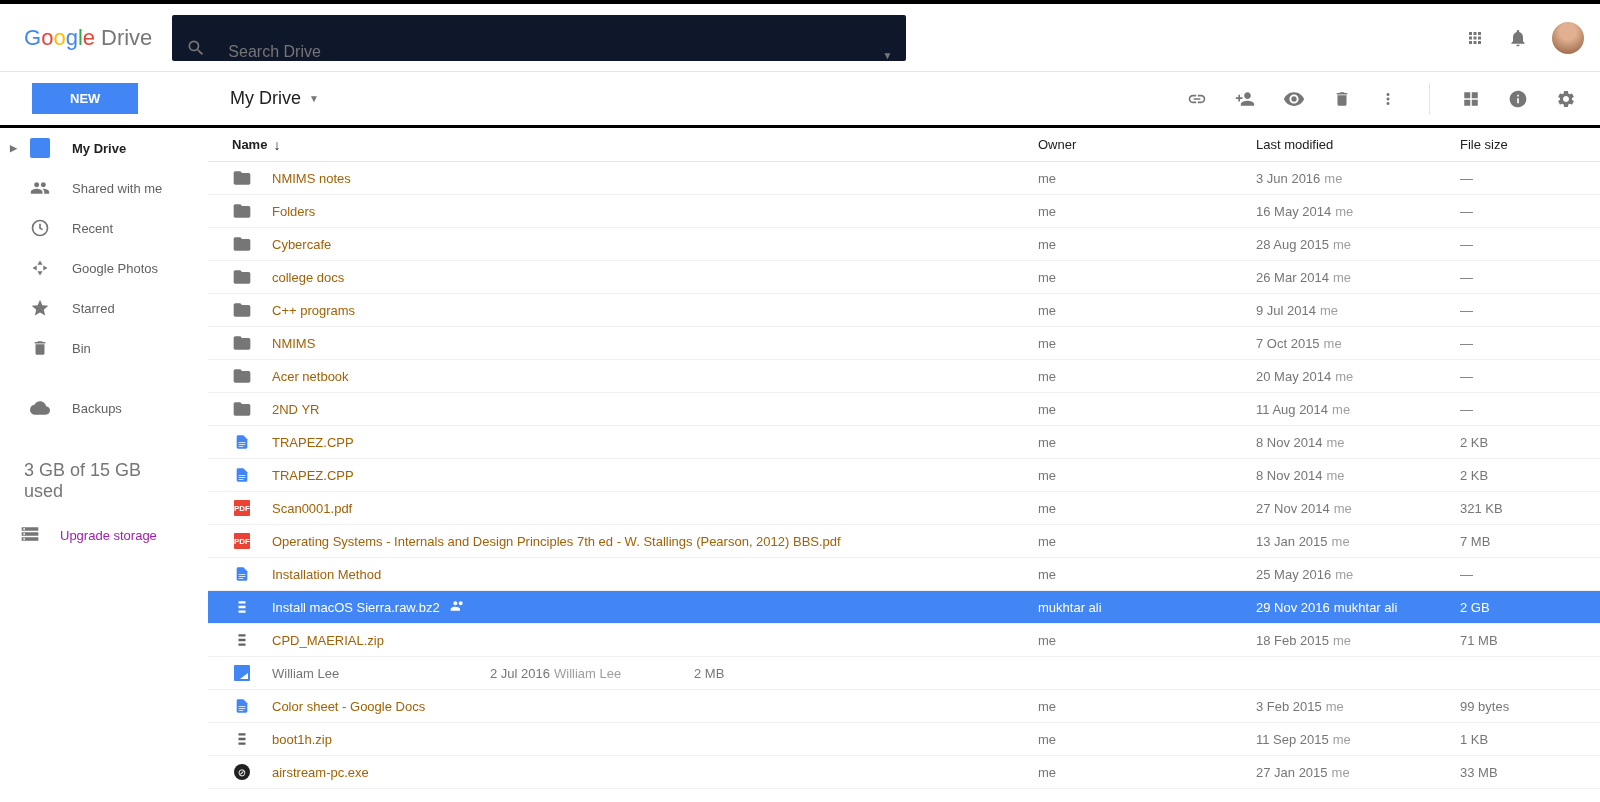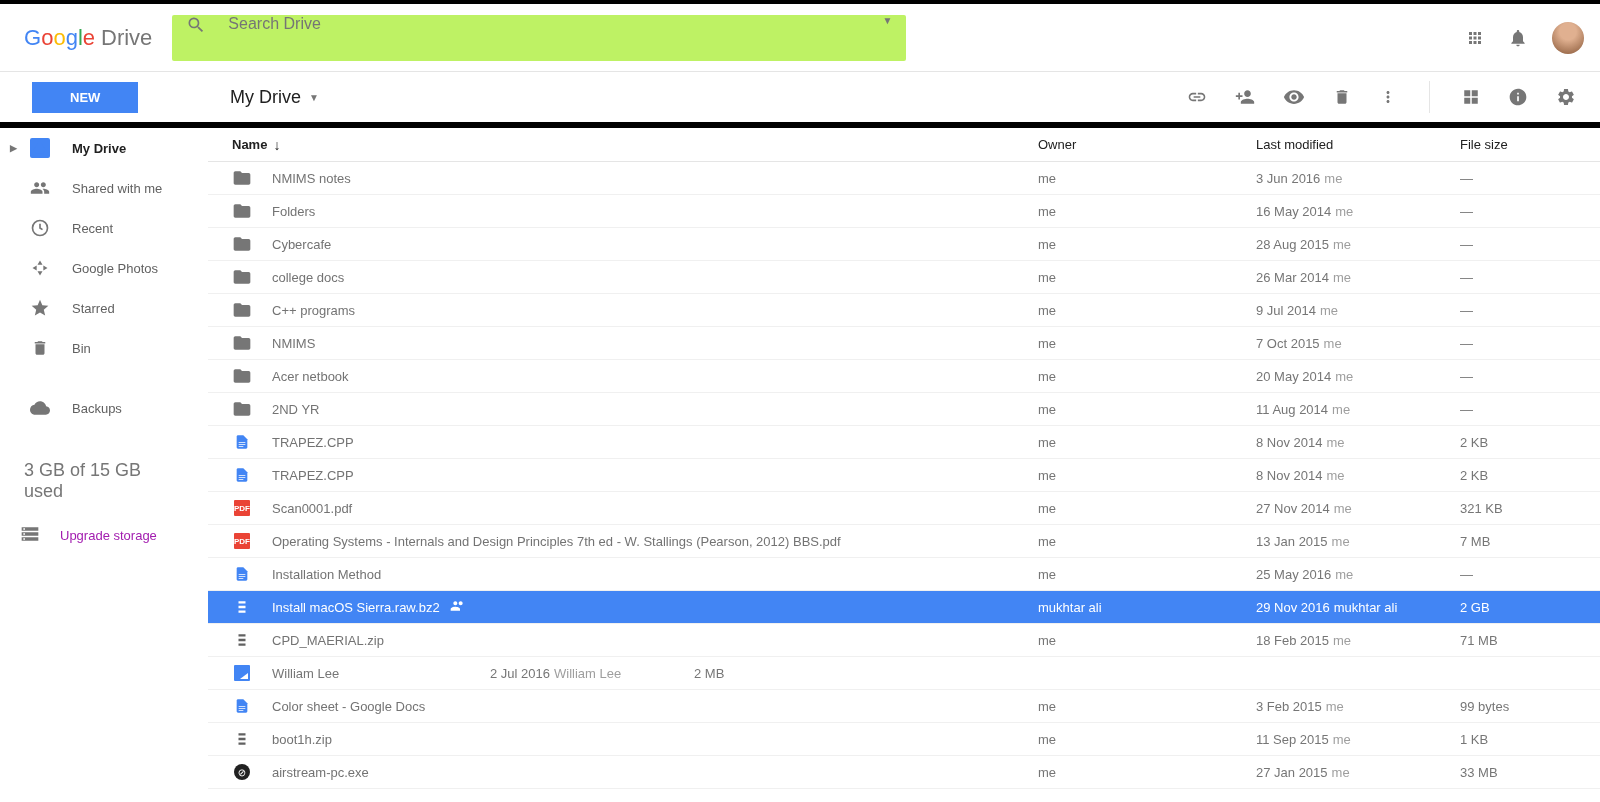--- a/index.html
+++ b/index.html
@@ -3,28 +3,28 @@
 <meta charset="utf-8">
 <style>
 * { box-sizing: border-box; margin: 0; padding: 0; }
 body { font-family: Arial, Helvetica, sans-serif; font-size: 13px; color: #212121; background: #fff; width: 1600px; }
 .topbar { height: 4px; background: #000; }
 .header { height: 68px; border-bottom: 1px solid #e5e5e5; display: flex; align-items: center; padding: 0 16px 0 24px; }
 .logo { display: flex; align-items: baseline; font-size: 22px; font-weight: 400; margin-right: 20px; }
 .logo .g1 { color: #4285F4; } .logo .g2 { color: #EA4335; } .logo .g3 { color: #FBBC05; }
 .logo .g4 { color: #4285F4; } .logo .g5 { color: #34A853; } .logo .g6 { color: #EA4335; }
 .logo .drive { color: #767676; margin-left: 6px; font-weight: 300; }
-.searchbox { flex: 0 0 734px; height: 46px; background: #bef264; border-radius: 2px; display: flex; align-items: flex-start; padding: 0 14px; }
+.searchbox { flex: 0 0 734px; height: 46px; background: #0f172a; border-radius: 2px; display: flex; align-items: flex-end; padding: 0 14px; }
 .searchbox .sicon { color: #767676; margin-right: 22px; }
 .searchbox input { flex: 1; border: none; background: transparent; font-size: 16px; color: #767676; outline: none; }
 .searchbox .dd { color: #767676; font-size: 10px; }
 .header-right { margin-left: auto; display: flex; align-items: center; gap: 24px; }
 .hicon { color: #767676; cursor: pointer; display: flex; }
 .avatar { width: 32px; height: 32px; border-radius: 50%; background: radial-gradient(circle at 50% 30%, #e0b090 30%, #a07050 80%); }
-.toolbar { height: 56px; border-bottom: 6px solid #000000; display: flex; align-items: center; }
+.toolbar { height: 56px; border-bottom: 3px solid #000000; display: flex; align-items: center; }
 .new-btn-wrap { width: 208px; padding-left: 32px; }
 .new-btn { background: #4285F4; color: #fff; border: none; padding: 8px 38px; font-size: 13px; font-weight: bold; cursor: pointer; }
 .breadcrumb { font-size: 18px; color: #212121; display: flex; align-items: center; margin-left: 22px; cursor: pointer; }
 .breadcrumb .arr { font-size: 10px; margin-left: 8px; color: #767676; }
 .toolbar-icons { margin-left: auto; display: flex; align-items: center; gap: 28px; padding-right: 24px; }
 .toolbar-icons .sep { width: 1px; height: 32px; background: #e5e5e5; margin: 0 4px; }
 .ticon { color: #767676; cursor: pointer; display: flex; }
 .main { display: flex; }
 .sidebar { width: 208px; flex-shrink: 0; padding-top: 0; }
 .nav-item { display: flex; align-items: center; height: 40px; padding-left: 30px; color: #616161; cursor: pointer; font-size: 13px; position: relative; }
@@ -42,21 +42,21 @@
 .col-name { flex: 1; display: flex; align-items: center; font-weight: bold; color: #212121; font-size: 13px; cursor: pointer; }
 .col-name .sortarr { margin-left: 6px; font-size: 14px; }
 .col-owner { width: 218px; color: #767676; font-size: 13px; }
 .col-owner.h { color: #212121; font-weight: 500; }
 .col-modified { width: 204px; color: #767676; font-size: 13px; }
 .col-modified.h { color: #212121; font-weight: 500; }
 .col-size { width: 140px; color: #767676; font-size: 13px; }
 .col-size.h { color: #212121; font-weight: 500; }
 .row { display: flex; align-items: center; height: 33px; border-bottom: 1px solid #f0f0f0; padding-left: 24px; cursor: pointer; }
 .row .ficon { width: 20px; height: 20px; margin-right: 20px; display: flex; align-items: center; justify-content: center; flex-shrink: 0; }
-.row .fname { flex: 1; color: #737373; display: flex; align-items: center; }
+.row .fname { flex: 1; color: #a16207; display: flex; align-items: center; }
 .row .shared { margin-left: 10px; color: #767676; }
 .row.selected { background: #4285F4; color: #fff; }
 .row.selected .fname, .row.selected .col-owner, .row.selected .col-modified, .row.selected .col-size, .row.selected .mod-by { color: #fff; }
 .row.selected .shared { color: #fff; }
 .mod-by { color: #9e9e9e; margin-left: 4px; font-size: 13px; }
 .icon-pdf { background: #EA4335; color: #fff; font-size: 8px; font-weight: bold; width: 16px; height: 16px; display: flex; align-items: center; justify-content: center; border-radius: 1px; }
 .icon-image { background: #4285F4; width: 16px; height: 16px; border-radius: 1px; position: relative; }
 .icon-image::after { content: ''; position: absolute; right: 2px; bottom: 2px; width: 0; height: 0; border-style: solid; border-width: 0 0 6px 8px; border-color: transparent transparent #fff transparent; }
 .icon-exe { width: 16px; height: 16px; border-radius: 50%; background: #212121; color: #fff; font-size: 10px; display: flex; align-items: center; justify-content: center; }
 </style>

